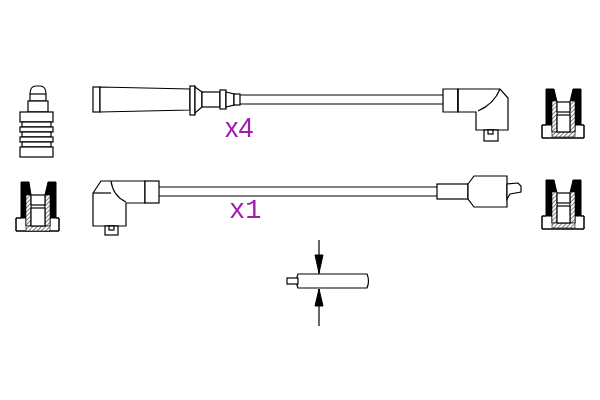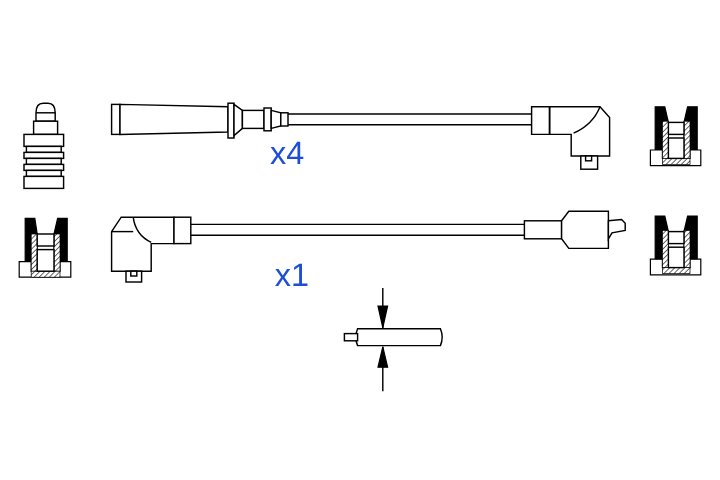--- a/index.html
+++ b/index.html
@@ -1,18 +1,18 @@
 <!DOCTYPE html>
 <html><head>
 <meta charset="utf-8">
 <style>
   html, body { margin: 0; padding: 0; background: #ffffff; }
   body { width: 600px; height: 400px; overflow: hidden; position: relative; font-family: "Liberation Sans", sans-serif; }
   #canvas { position: absolute; left: 0; top: 0; width: 600px; height: 400px; }
-  .lbl { position: absolute; color: #1d4ed8; font-family: "Liberation Sans", sans-serif; font-size: 27px; line-height: 1; }
+  .lbl { position: absolute; color: #a21caf; font-family: "Liberation Sans", sans-serif; font-size: 27px; line-height: 1; }
   svg .s { fill: #fff; stroke: #000; stroke-width: 1.2; }
   svg .k { fill: #000; stroke: #000; stroke-width: 1; }
   svg .ln { fill: none; stroke: #000; stroke-width: 1.2; }
 </style>
 </head>
 <body>
 
 <div id="canvas">
 <svg width="600" height="400" viewBox="0 0 600 400" xmlns="http://www.w3.org/2000/svg">
   <defs>
@@ -100,14 +100,14 @@
     <line class="ln" x1="319" y1="240" x2="319" y2="274"></line>
     <path class="k" d="M315,255 L323,255 L319,273 Z"></path>
     <path class="s" d="M298,274 L367,274 Q370,281 367,288 L298,288 Q295,281 298,274 Z"></path>
     <rect class="s" x="287" y="278" width="11" height="6"></rect>
     <path class="k" d="M315,306 L323,306 L319,289 Z"></path>
     <line class="ln" x1="319" y1="289" x2="319" y2="326"></line>
   </g>
 </svg>
 
   <div class="lbl" style="left:225px; top:115px;">x4</div>
-  <div class="lbl" style="left:229px; top:216px;">x1</div>
+  <div class="lbl" style="left:229px; top:198px;font-family:Liberation Mono, monospace;">x1</div>
 </div>
 
 </body></html>

